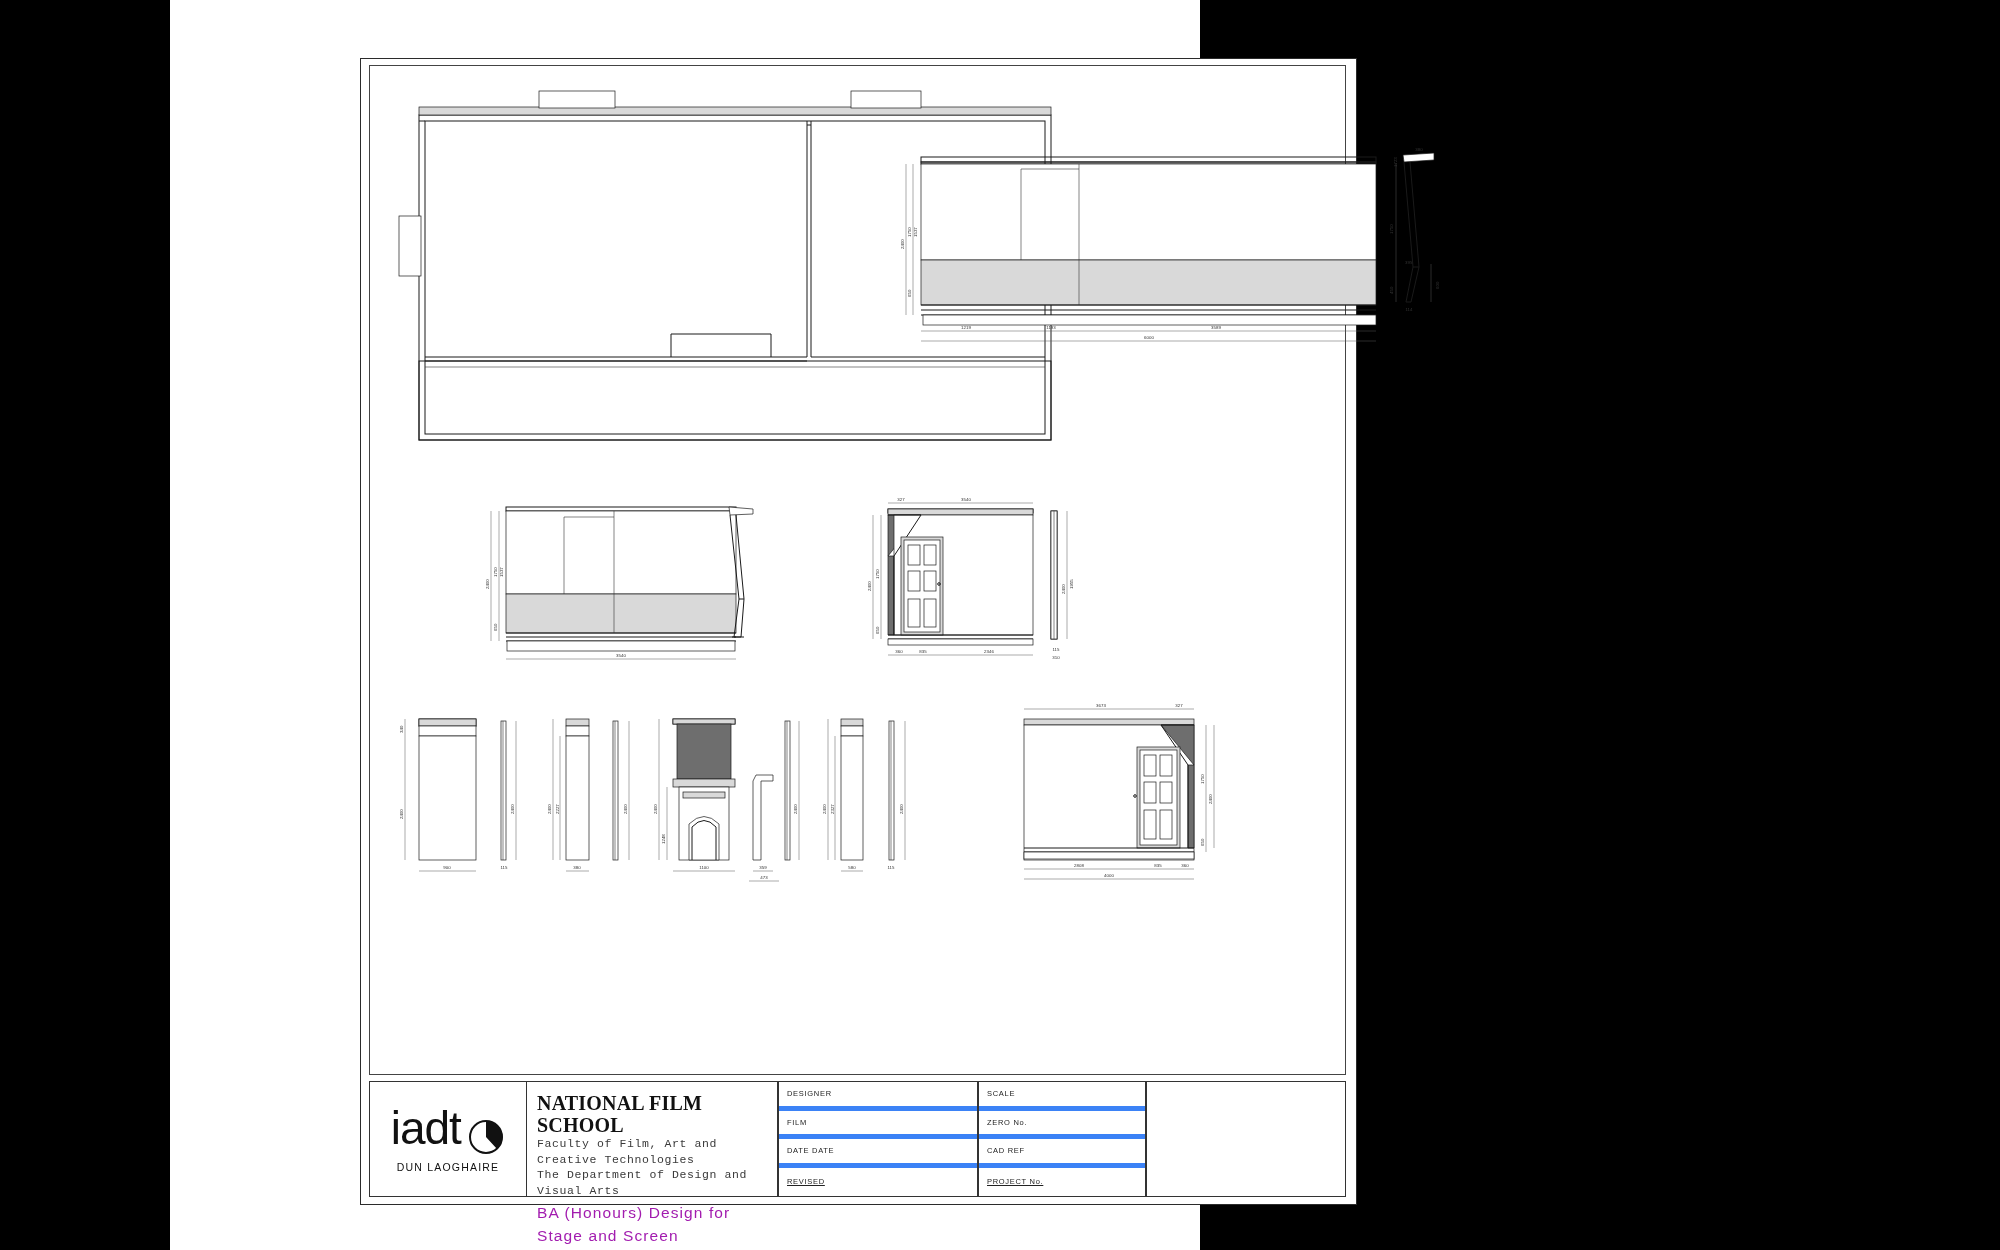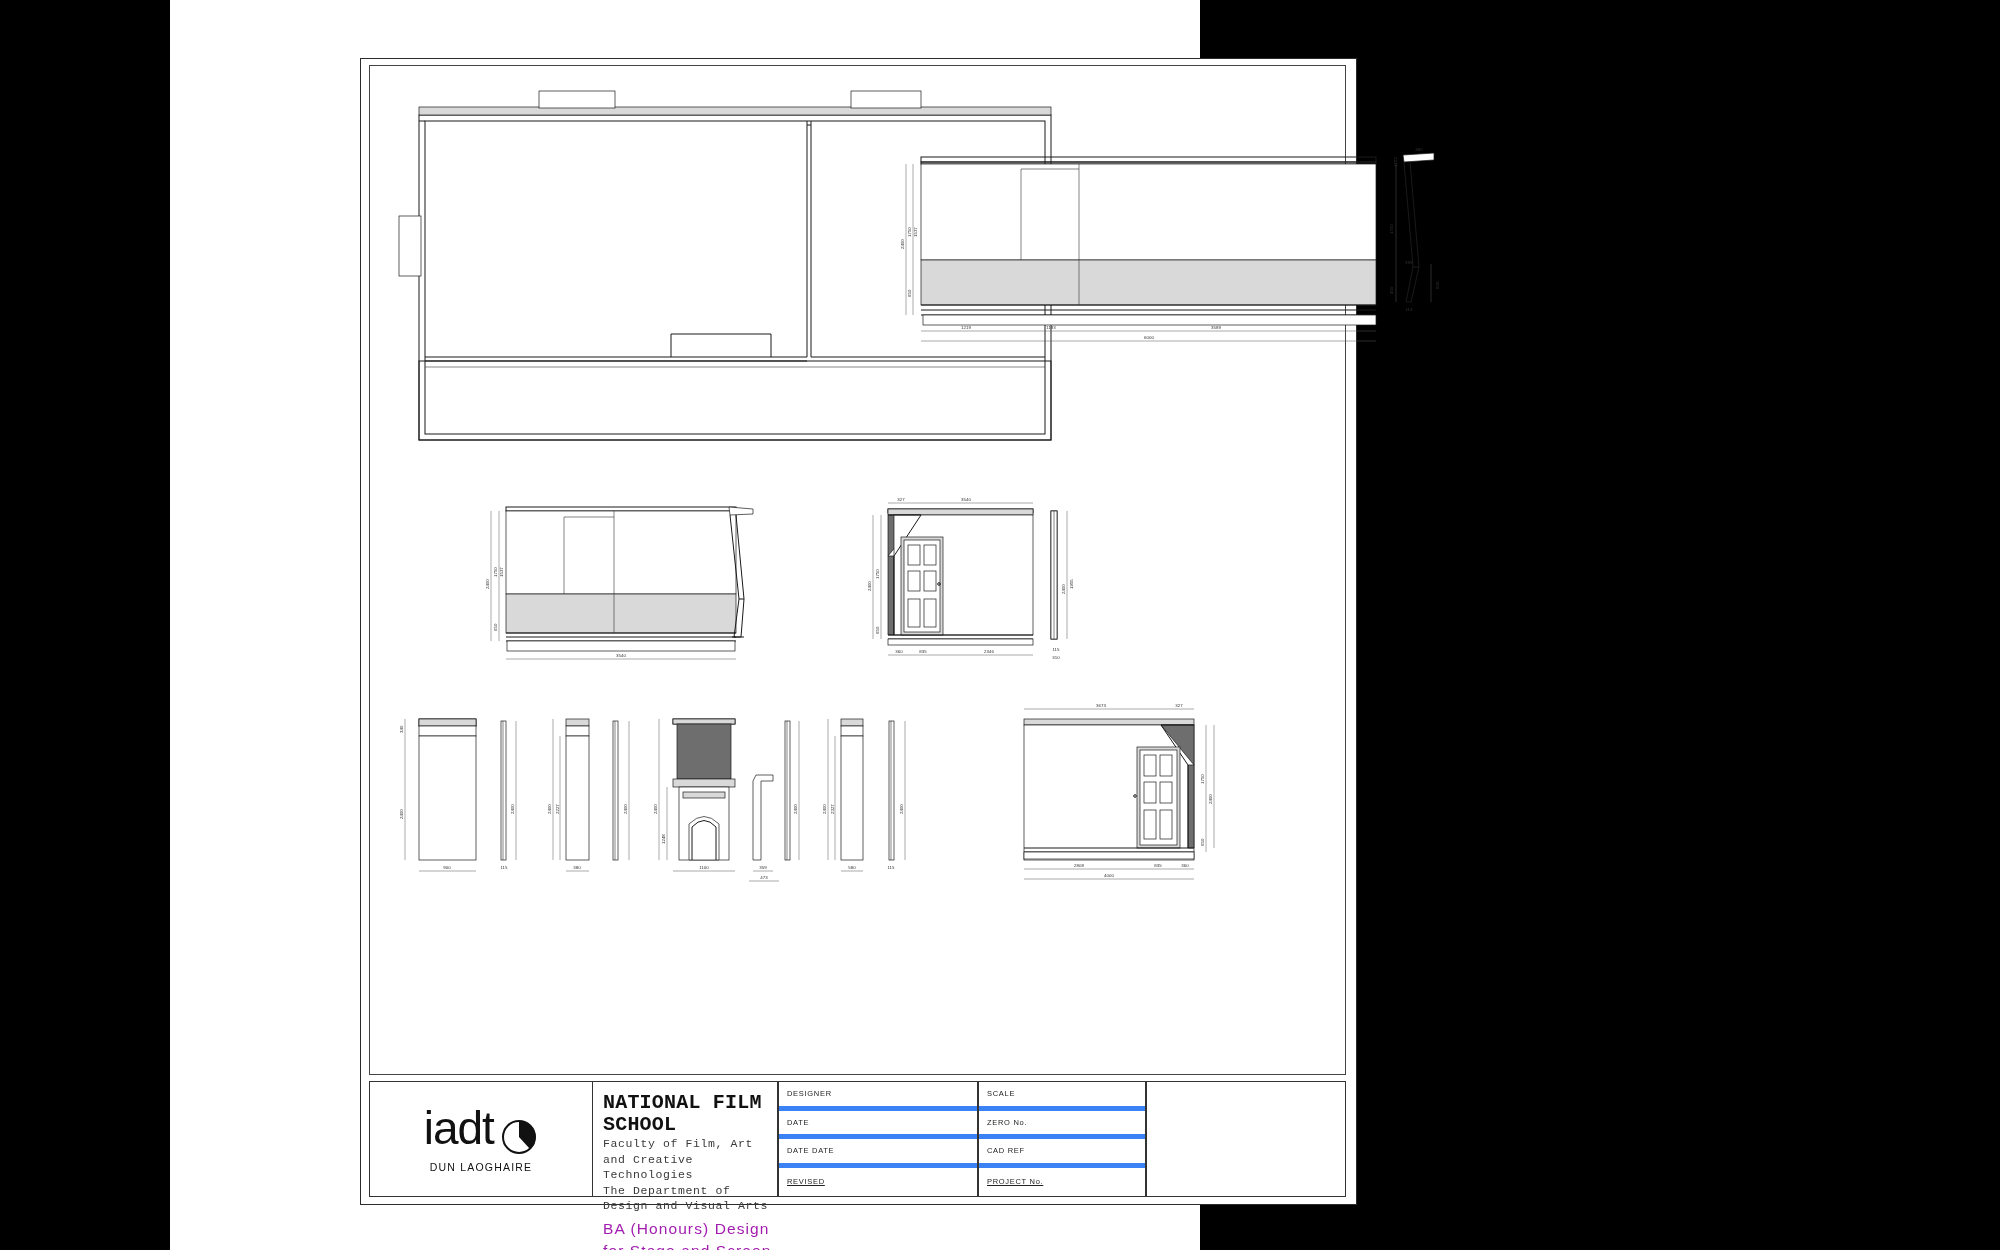--- a/index.html
+++ b/index.html
@@ -69,21 +69,21 @@
     position: absolute;
     left: 8px;
     top: 1022px;
     width: 977px;
     height: 116px;
     box-sizing: border-box;
     display: flex;
   }
   .tb-cell { border: 1px solid #333; box-sizing: border-box; }
   .tb-logo {
-    width: 224px;
+    width: 158px;
     display: flex;
     align-items: center;
     justify-content: center;
     position: relative;
   }
   .logo-wrap { text-align: center; position: relative; }
   .logo-iadt {
     font-family: "Liberation Sans", sans-serif;
     font-size: 46px;
     letter-spacing: -1px;
@@ -102,21 +102,21 @@
     letter-spacing: 1.2px;
     color: #111;
     margin-top: 1px;
   }
   .tb-school {
     flex: 1;
     padding: 10px 0 0 10px;
     border-left: none;
   }
   .school-name {
-    font-family: Liberation Mono, monospace;
+    font-family: Liberation Serif, serif;
     font-weight: bold;
     font-size: 20px;
     color: #111;
     letter-spacing: 0.2px;
     line-height: 1.1;
   }
   .school-line {
     font-family: Liberation Mono, monospace;
     font-size: 11.5px;
     color: #3a3a3a;
@@ -450,21 +450,21 @@
 
         <div class="tb-cell tb-school">
           <div class="school-name">NATIONAL FILM SCHOOL</div>
           <div class="school-line">Faculty of Film, Art and Creative Technologies</div>
           <div class="school-line">The Department of Design and Visual Arts</div>
           <div class="school-course">BA (Honours) Design for Stage and Screen</div>
         </div>
 
         <div class="tb-cell tb-fields">
           <div class="fieldrow">DESIGNER</div>
-          <div class="fieldrow">DATE</div>
+          <div class="fieldrow">FILM</div>
           <div class="fieldrow">DATE DATE</div>
           <div class="fieldrow">REVISED</div>
         </div>
 
         <div class="tb-cell tb-fields tb-fields2">
           <div class="fieldrow">SCALE</div>
           <div class="fieldrow">ZERO No.</div>
           <div class="fieldrow">CAD REF</div>
           <div class="fieldrow">PROJECT No.</div>
         </div>

